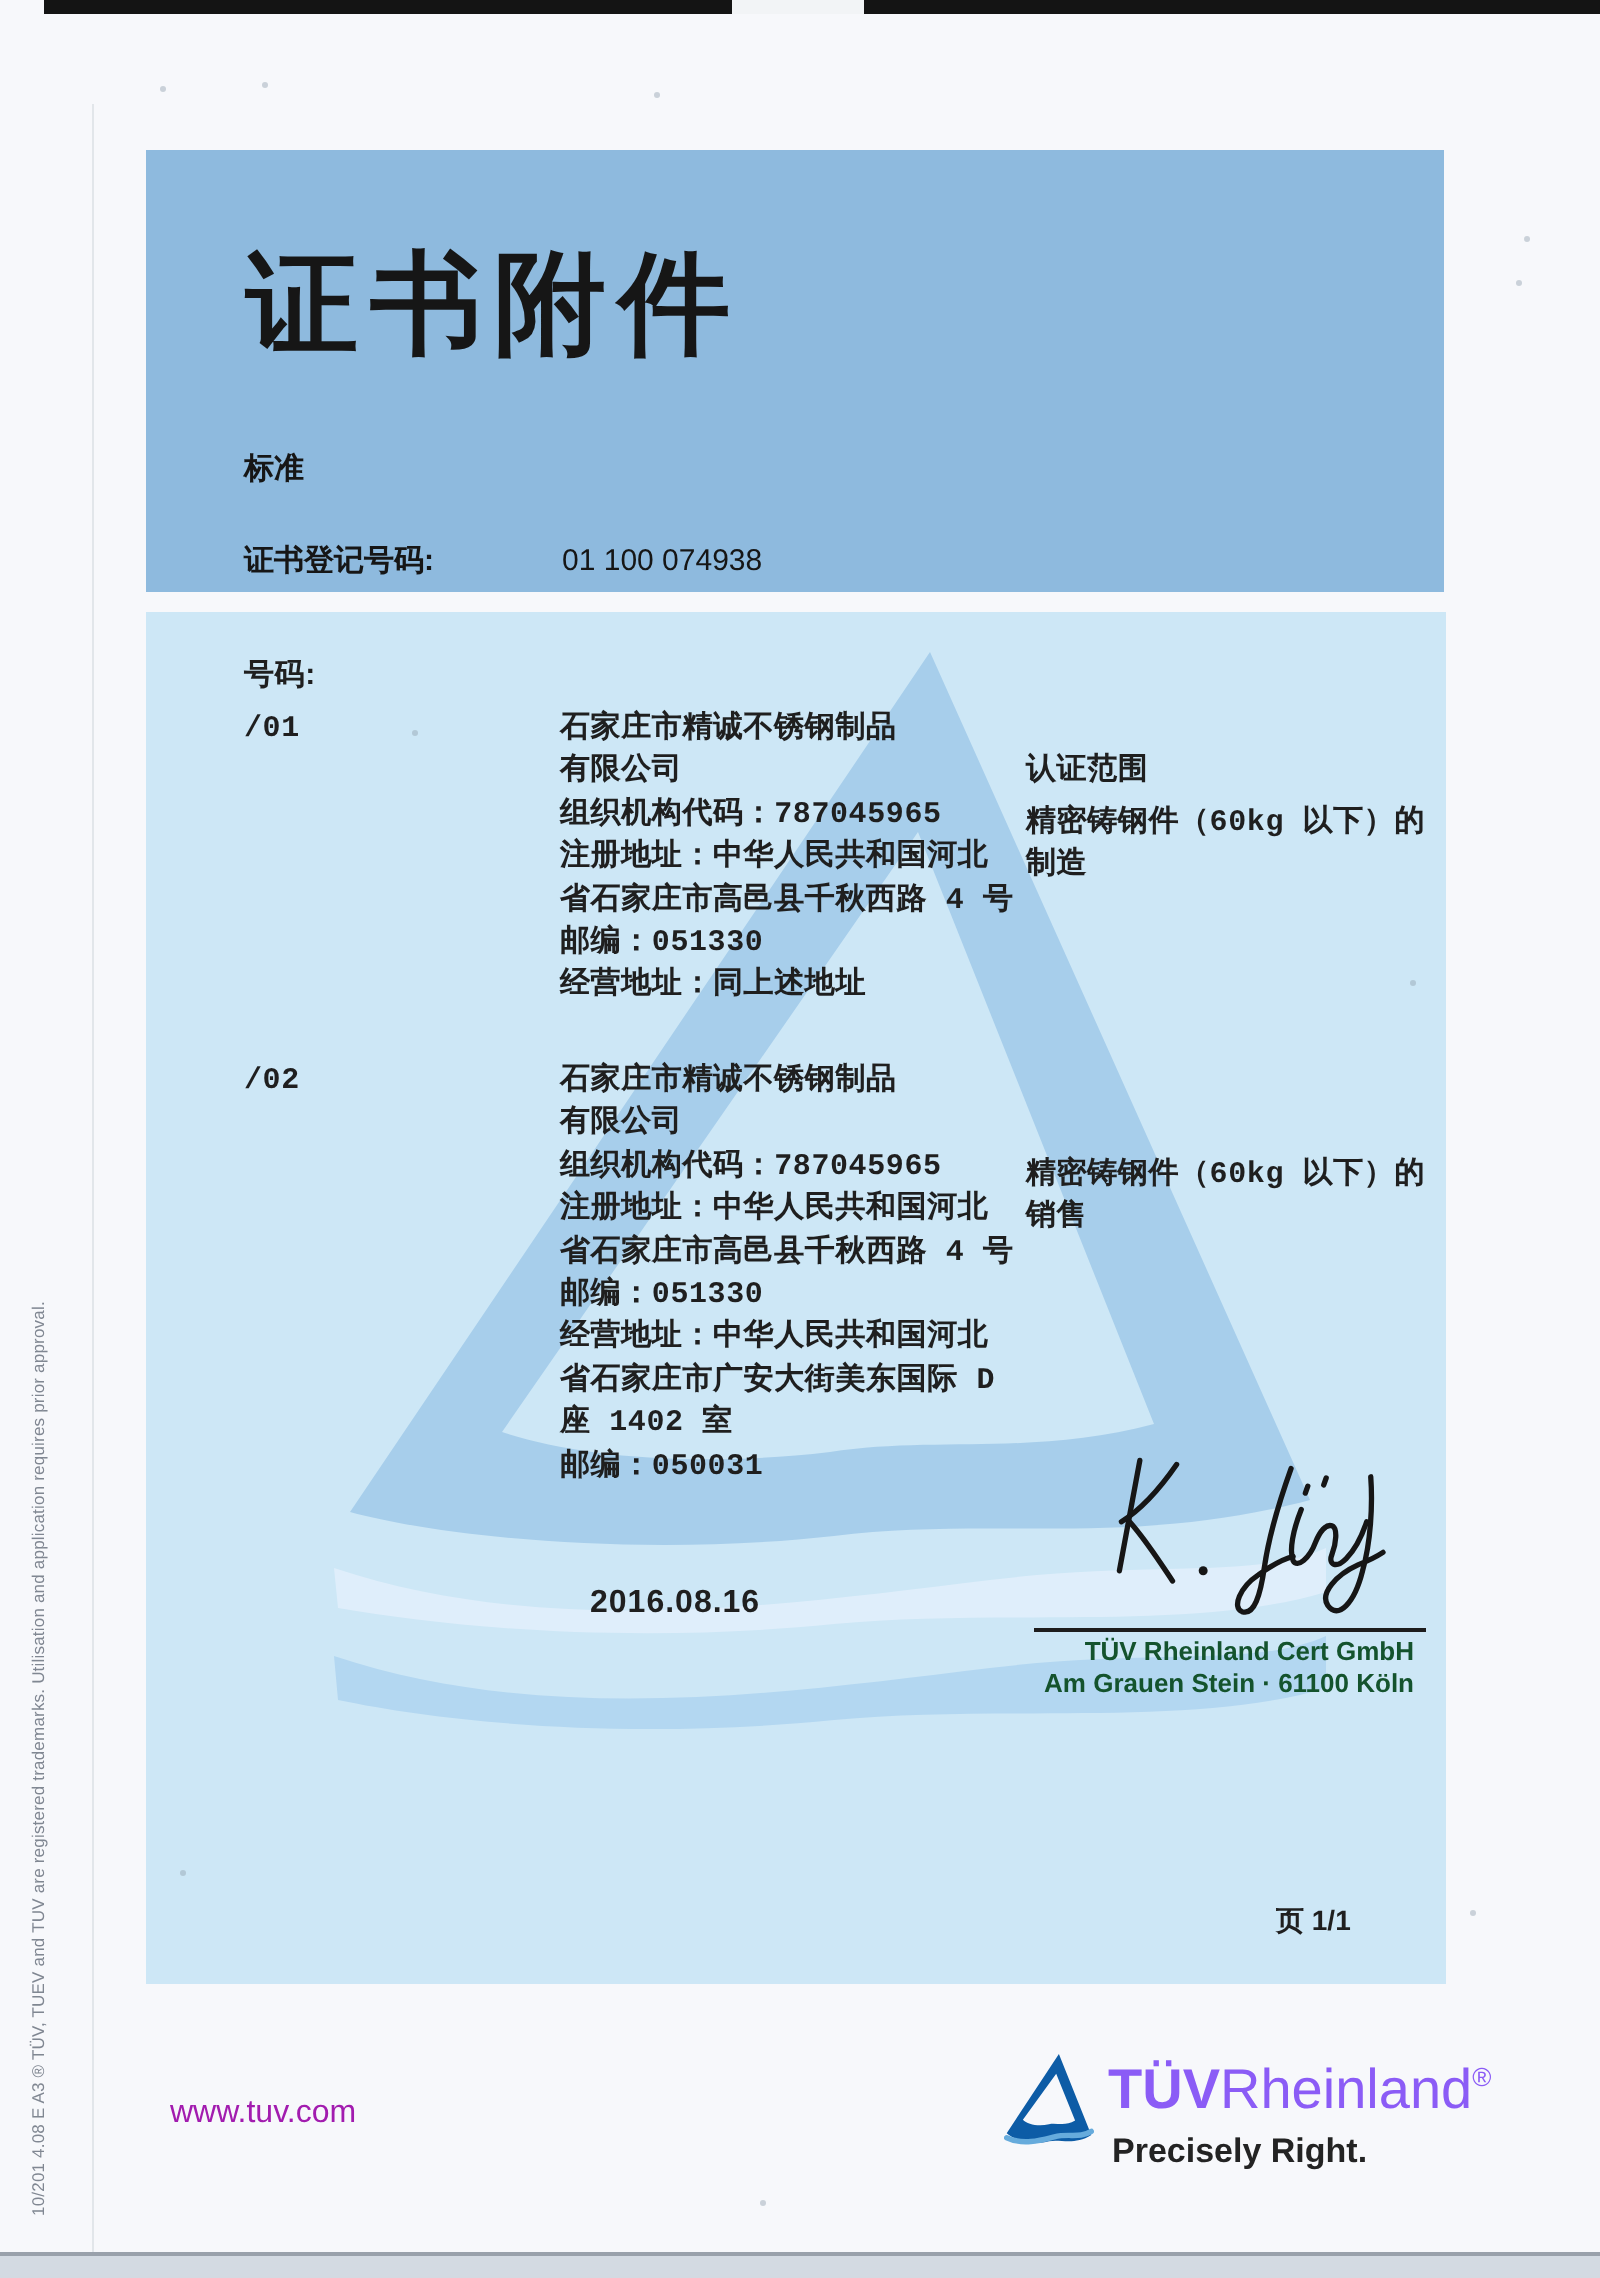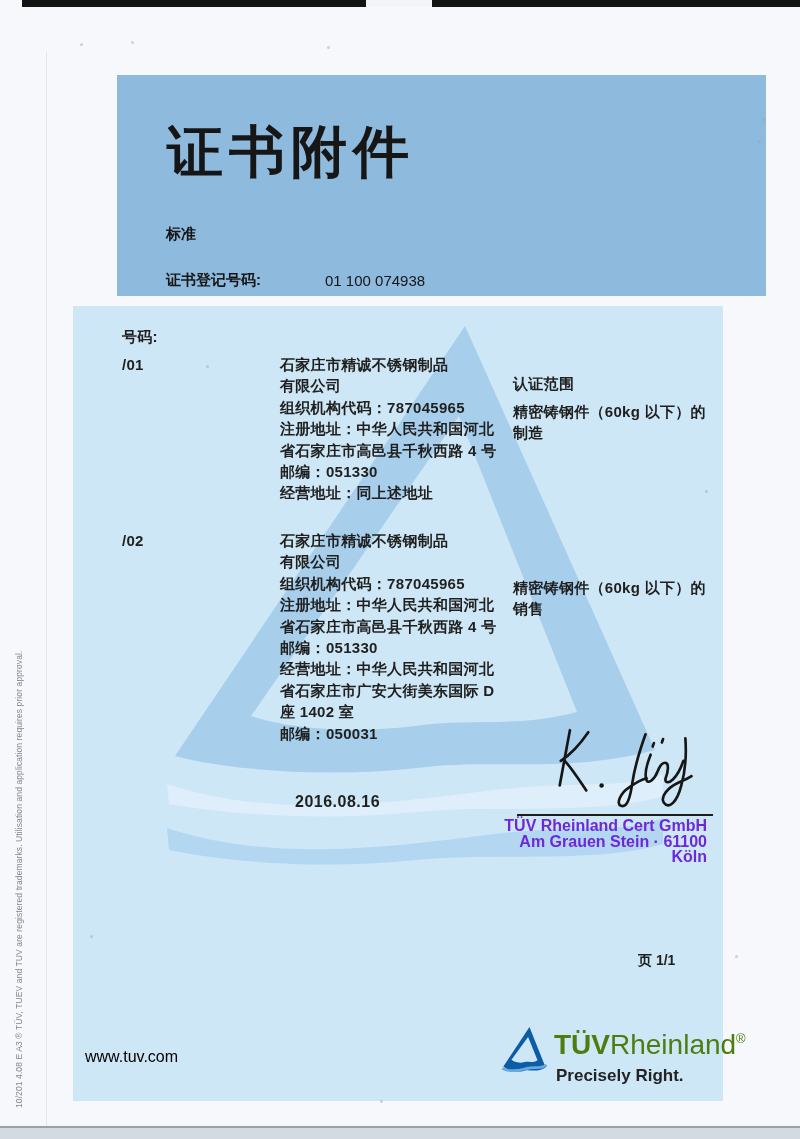--- a/index.html
+++ b/index.html
@@ -9,47 +9,47 @@
 
   
   .edge-top { position:absolute; top:0; left:22px; right:0; height:7px; background:#141414; }
   .edge-top-gap { position:absolute; top:0; left:366px; width:66px; height:7px; background:#f2f4f6; }
   .page-left-line { position:absolute; left:46px; top:52px; height:1074px; width:1px; background:#e2e6ea; }
   .edge-bottom-line { position:absolute; left:0; right:0; top:1126px; height:2px; background:#99a1ab; }
   .edge-bottom { position:absolute; left:0; right:0; top:1128px; bottom:0; background:#d3dae2; }
   .sp { position:absolute; width:3px; height:3px; border-radius:50%; background:#93a2b0; opacity:.45; }
 
   
-  .band { position:absolute; left:73px; top:75px; width:649px; height:221px; background:#8ebade; color:#161616;margin-left:44px; }
+  .band { position:absolute; left:73px; top:75px; width:649px; height:221px; background:#8ebade; color:#161616; }
   .title { position:absolute; left:50px; top:40px; font-size:56px; font-weight:bold; letter-spacing:6px; }
   .meta-label-std { position:absolute; left:49px; top:150px; font-size:15px; font-weight:bold; }
   .meta-value-std { position:absolute; left:207px; top:143px; font-size:21px; font-weight:bold; letter-spacing:.2px; }
   .meta-label-no  { position:absolute; left:49px; top:196px; font-size:15px; font-weight:bold; }
   .meta-value-no  { position:absolute; left:208px; top:197px; font-size:15px; }
 
   
-  .body-block { position:absolute; left:73px; top:306px; width:650px; height:795px; background:#cde7f6; color:#1f1f1f; }
+  .body-block { position:absolute; left:73px; top:306px; width:650px; height:686px; background:#cde7f6; color:#1f1f1f; }
   .wm { position:absolute; left:92px; top:16px; width:500px; height:560px; }
   .th { position:absolute; top:22px; font-size:15px; font-weight:bold; letter-spacing:.3px; }
   .cell { position:absolute; font-size:15px; font-weight:bold; line-height:21.4px;
-          white-space:pre-line; letter-spacing:.3px; }
+          white-space:pre-line; letter-spacing:.3px;font-family:Liberation Mono, monospace; }
   .col1 { left:49px; } .col2 { left:207px; width:242px; } .col3 { left:440px; width:212px;margin-top:47px; }
   .rowa { top:48px; } .rowb { top:224px; }
 
   .date { position:absolute; left:222px; top:487px; font-size:16px; font-weight:bold; letter-spacing:.5px; }
   .sig-svg { position:absolute; left:466px; top:414px; width:164px; height:94px; }
   .sig-line { position:absolute; left:444px; top:508px; width:196px; border-top:2px solid #1d1d1d; }
   .sig-org { position:absolute; left:414px; top:512px; width:220px; text-align:right; padding-right:8px;
-             font-size:16px; font-weight:bold; line-height:15.5px; color:#6d28d9; }
+             font-size:13px; font-weight:bold; line-height:15.5px; color:#14532d; }
   .page-label { position:absolute; left:565px; top:646px; font-size:14px; font-weight:bold; }
 
   
-  .url { position:absolute; left:85px; top:1048px; font-size:16px; color:#000000; }
+  .url { position:absolute; left:85px; top:1048px; font-size:16px; color:#a21caf; }
   .logo-svg { position:absolute; left:502px; top:1026px; width:45px; height:47px; }
-  .brand { position:absolute; left:554px; top:1029px; font-size:28px; color:#4d7c0f; white-space:nowrap; }
+  .brand { position:absolute; left:554px; top:1029px; font-size:28px; color:#8b5cf6; white-space:nowrap; }
   .brand .b { font-weight:bold; }
   .brand .r { font-weight:normal; }
   .brand .reg { font-size:13px; vertical-align:11px; }
   .tagline { position:absolute; left:556px; top:1066px; font-size:17px; font-weight:700; color:#232323; }
 
   
   .sidebar-note { position:absolute; left:14px; top:1108px; transform:rotate(-90deg);
                   transform-origin:0 0; white-space:nowrap; font-size:8.5px;
                   color:#808792; letter-spacing:.1px; }
 </style>

